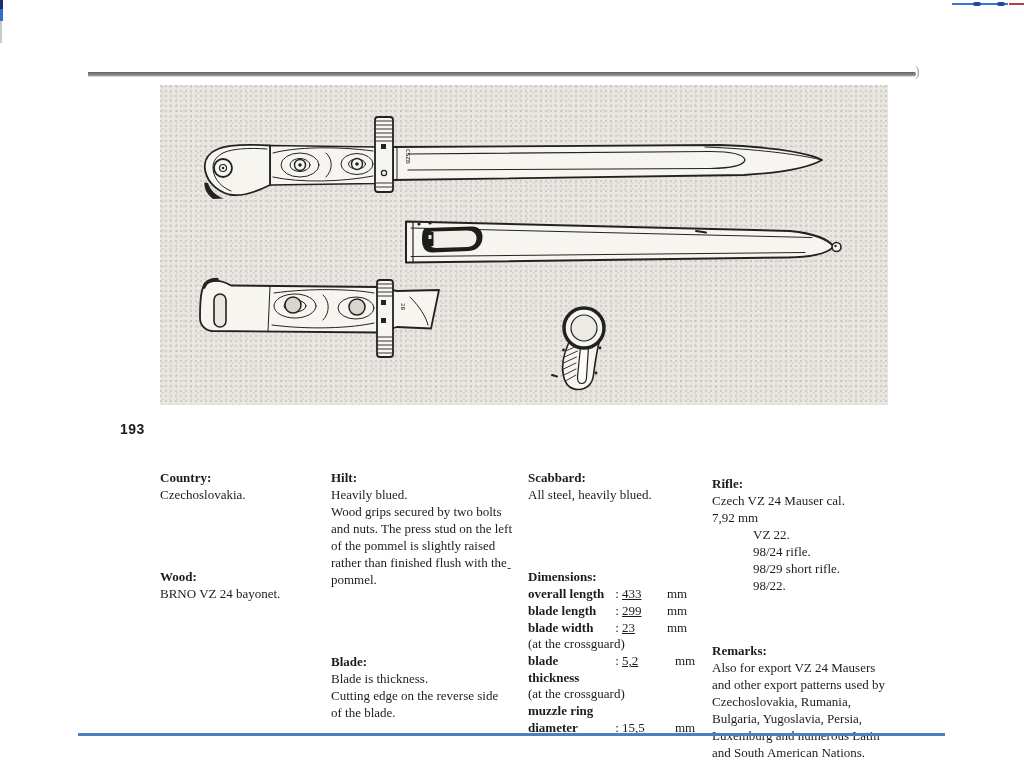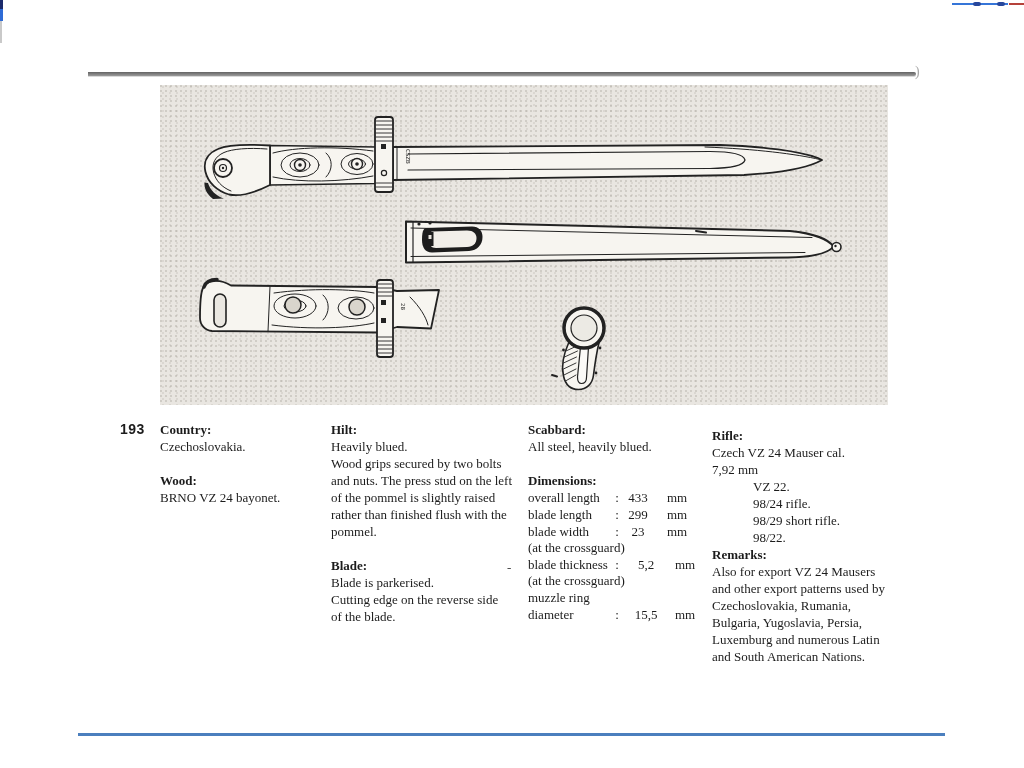--- a/index.html
+++ b/index.html
@@ -31,31 +31,31 @@
       radial-gradient(circle at 1px 1px, rgba(110,104,92,.20) 1px, transparent 1.4px),
       radial-gradient(circle at 3px 2px, rgba(110,104,92,.12) 1px, transparent 1.4px);
     background-size:5px 5px,7px 6px;
   }
   .scan-plate svg{display:block;}
 
   
   .ref-number{position:absolute;left:120px;top:421px;font-weight:bold;font-size:14px;
     font-family:"Liberation Sans","DejaVu Sans",sans-serif;letter-spacing:.5px;}
   .col{position:absolute;top:421px;font-size:13px;line-height:17px;}
-  .col .h{font-weight:bold;}
+  .col .h{font-weight:bold;margin-top:48px;}
   .col p{margin:0;}
   .gap{height:17px;}
   .col1{left:160px;width:160px;}
   .col2{left:331px;width:181px;}
   .col3{left:528px;width:182px;}
   .col4{left:712px;top:427px;width:184px;}
   .dim-row{display:flex;}
-  .dim-label{width:84px;}
+  .dim-label{width:84px;font-weight:bold;}
   .dim-colon{width:10px;text-align:center;}
-  .dim-value{width:32px;text-align:center;}
+  .dim-value{width:32px;text-align:left;text-decoration:underline;}
   .dim-value.wide{width:48px;}
   .dim-unit{margin-left:13px;}
   .dim-unit.tight{margin-left:5px;}
   .small-note{font-size:13px;line-height:16px;}
   .indent{padding-left:41px;}
   .stray-dash{position:absolute;left:507px;top:560px;font-size:13px;color:#444;}
 </style>
 </head>
 <body>
 
@@ -180,21 +180,21 @@
     <p class="h">Wood:</p>
     <p>BRNO VZ 24 bayonet.</p>
   </div>
 
   <div class="col col2">
     <p class="h">Hilt:</p>
     <p>Heavily blued.</p>
     <p>Wood grips secured by two bolts and nuts. The press stud on the left of the pommel is slightly raised rather than finished flush with the pommel.</p>
     <div class="gap"></div>
     <p class="h">Blade:</p>
-    <p>Blade is parkerised.</p>
+    <p>Blade is thickness.</p>
     <p>Cutting edge on the reverse side of the blade.</p>
   </div>
   <span class="stray-dash">-</span>
 
   <div class="col col3">
     <p class="h">Scabbard:</p>
     <p>All steel, heavily blued.</p>
     <div class="gap"></div>
     <p class="h">Dimensions:</p>
 

